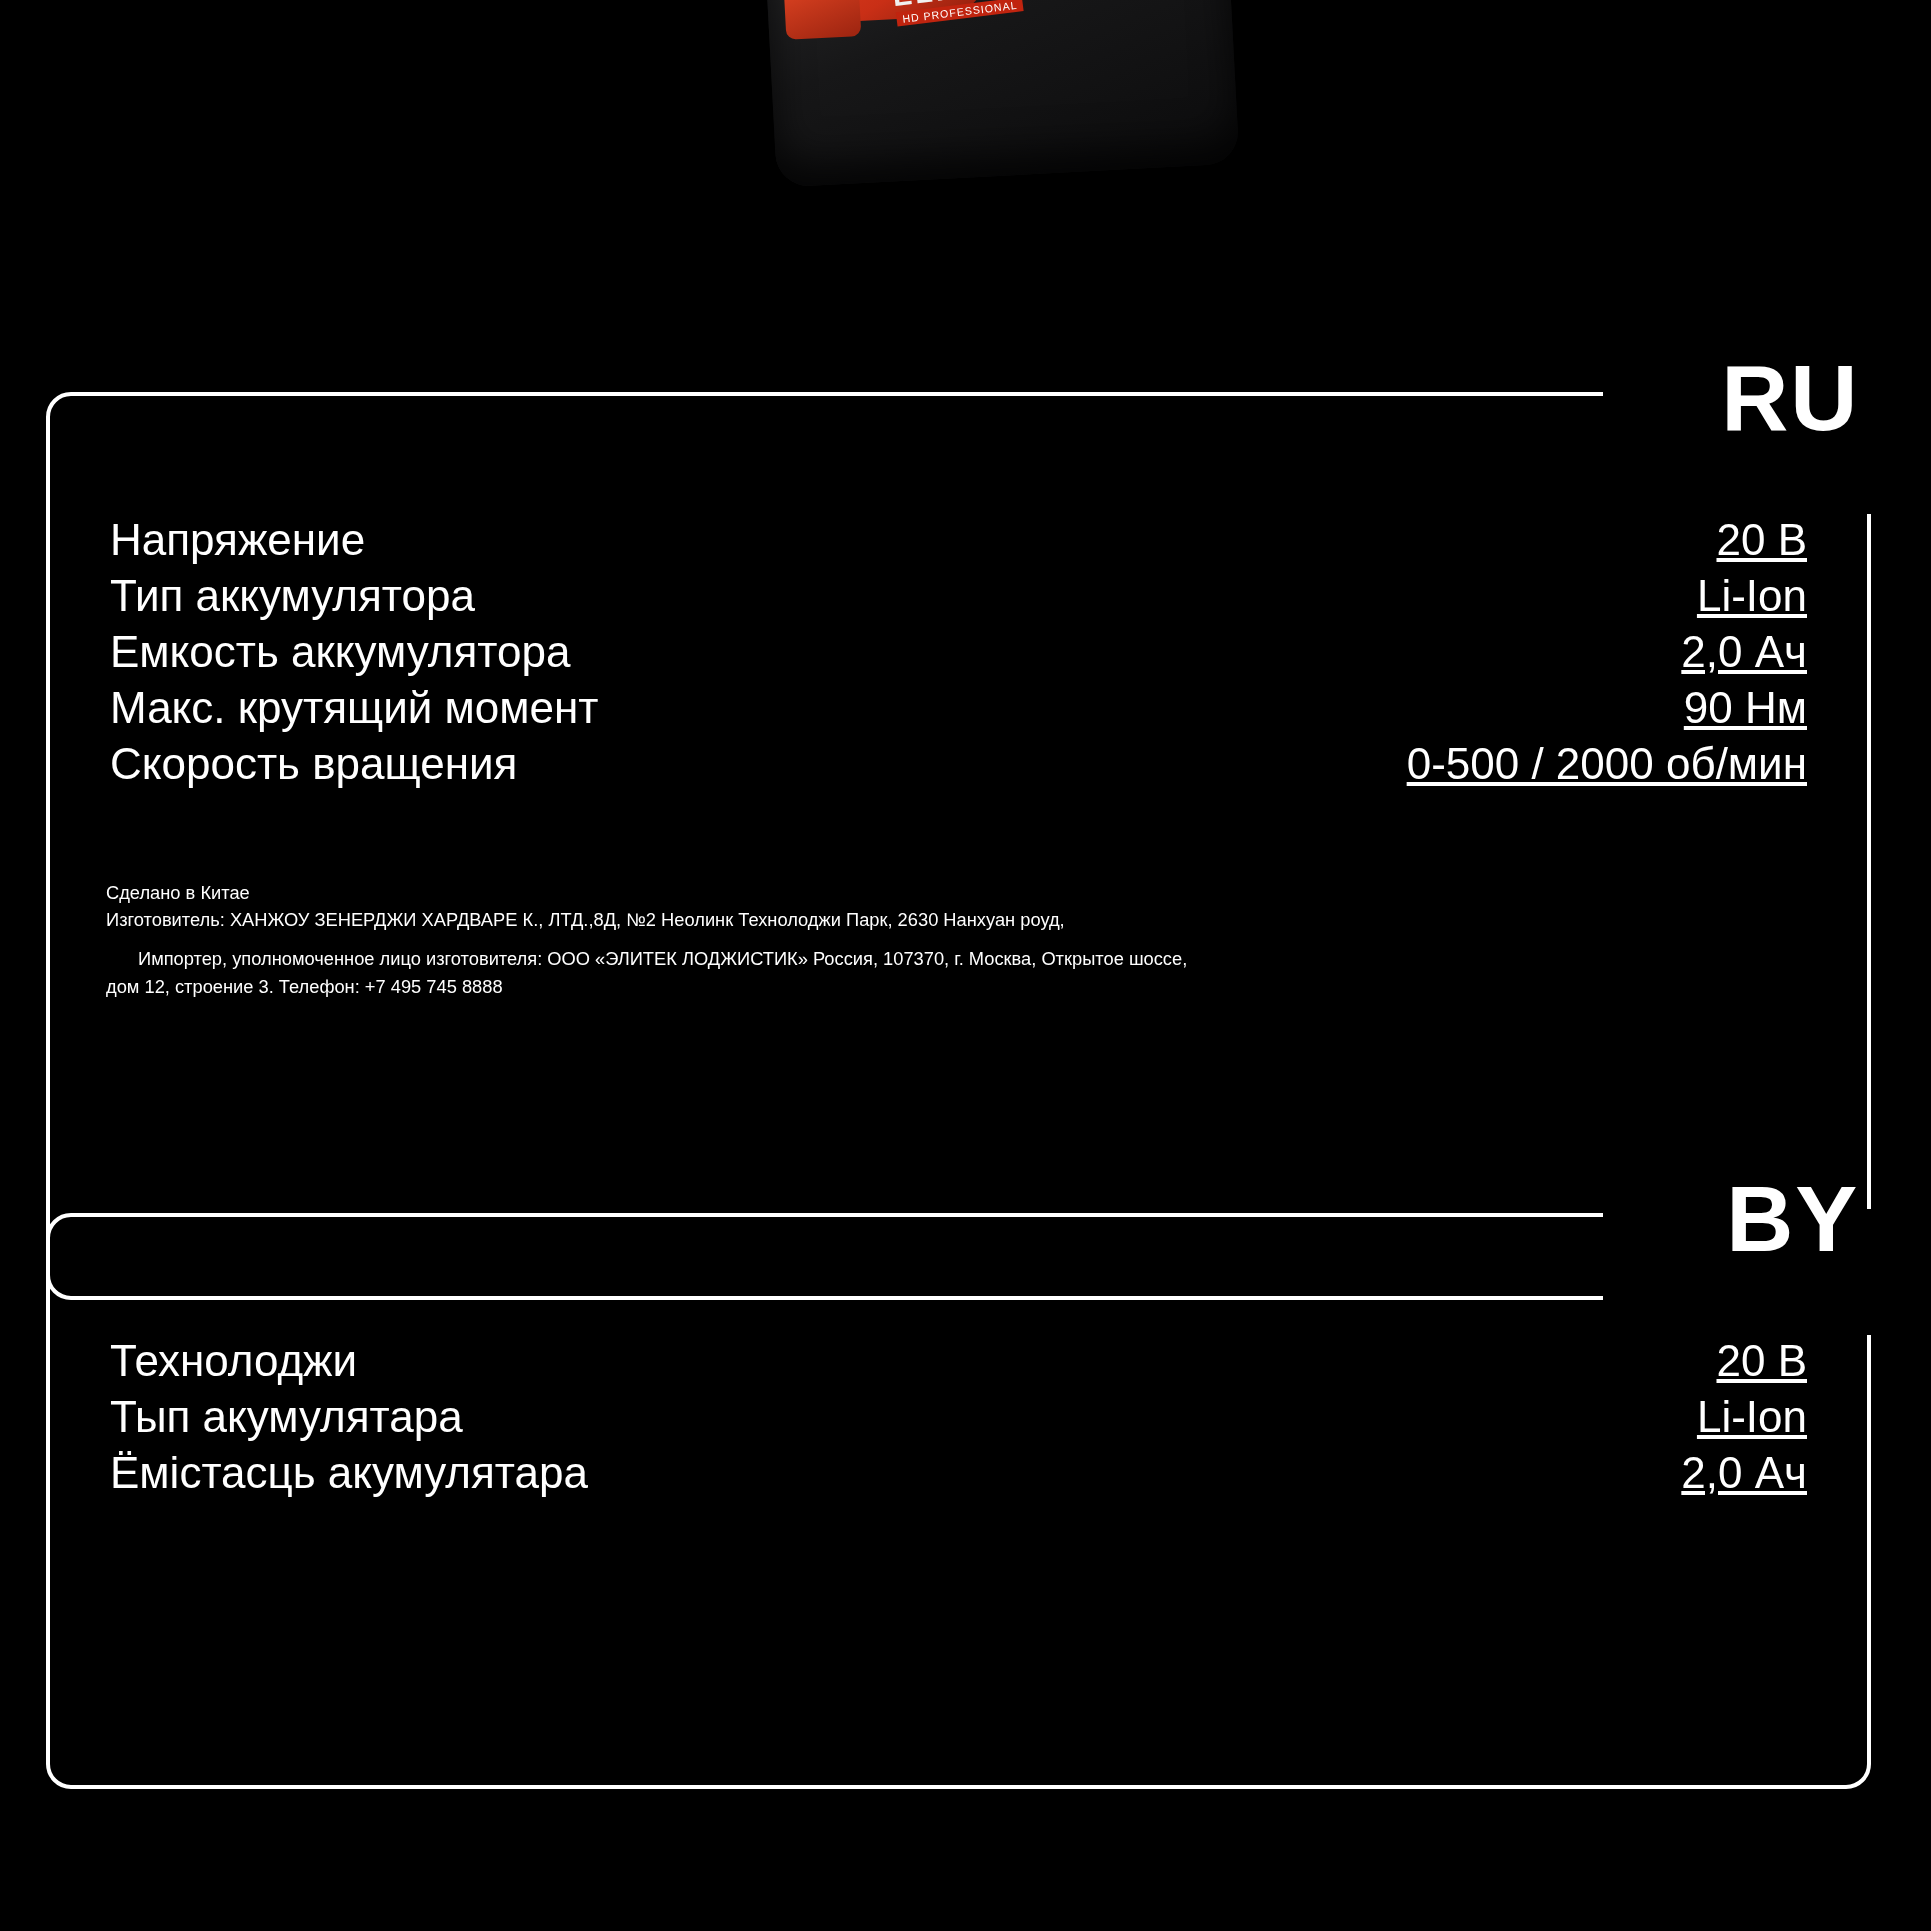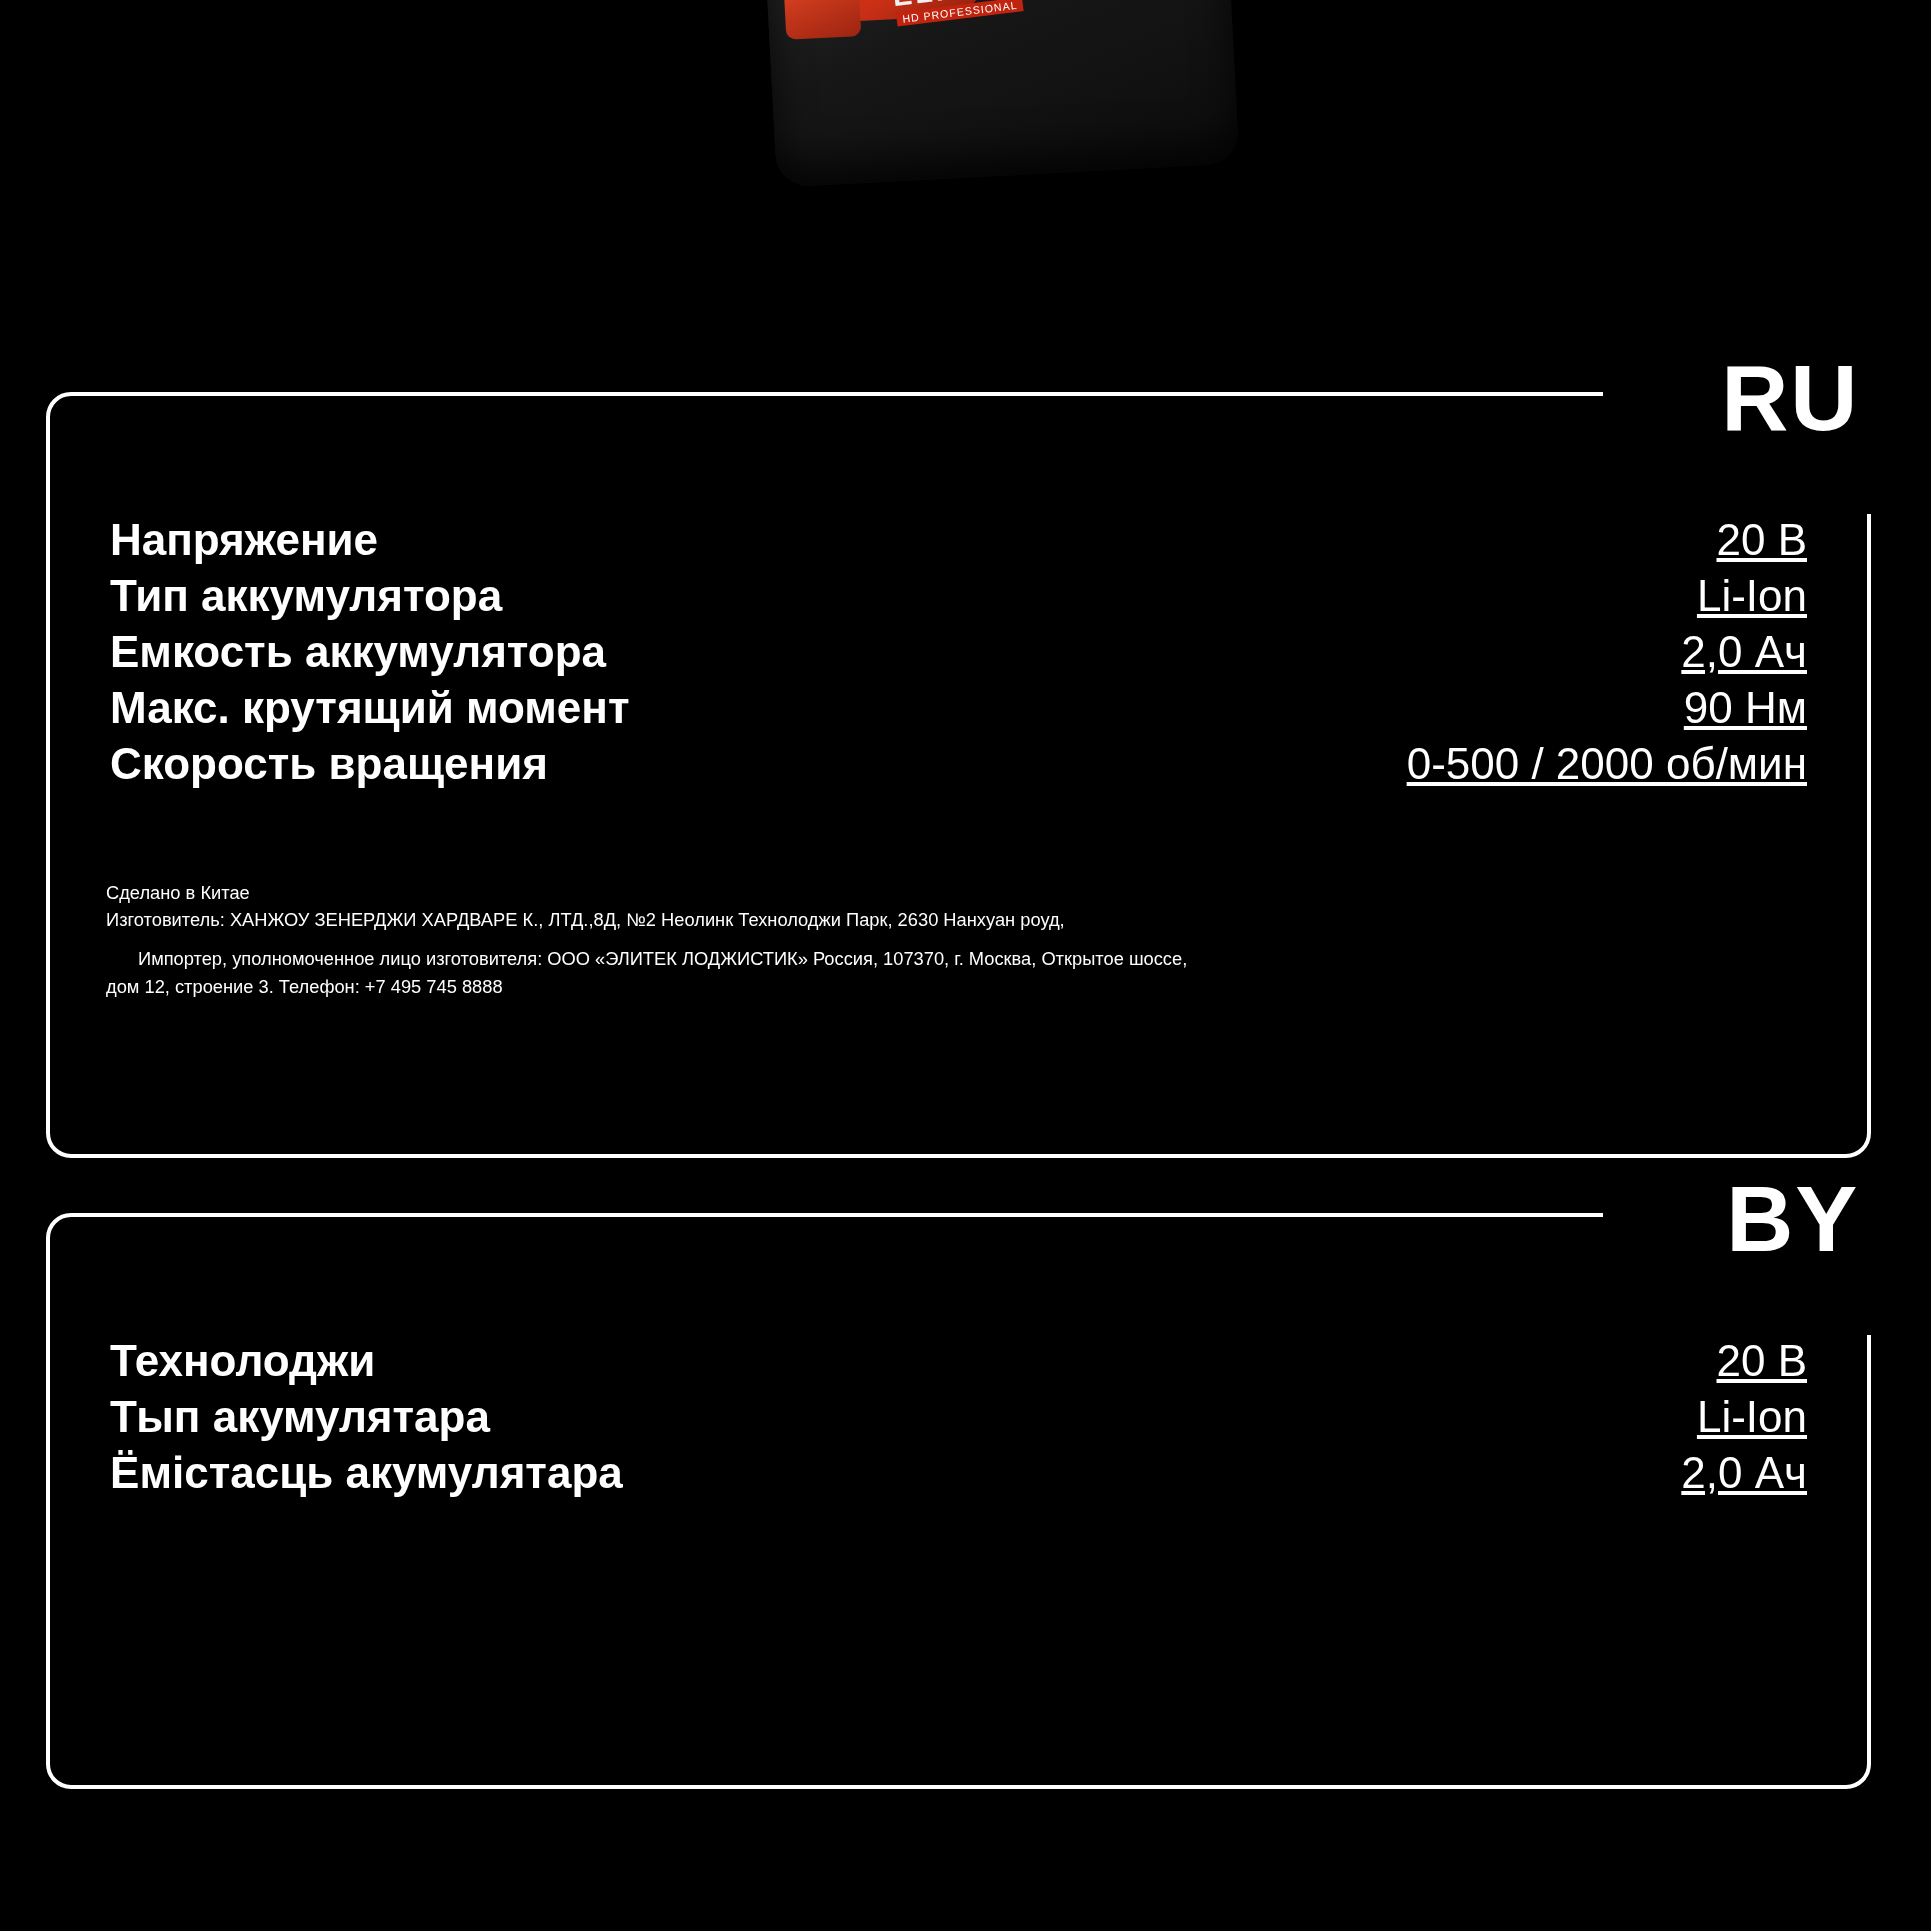--- a/index.html
+++ b/index.html
@@ -96,21 +96,21 @@
 
   
   .panel {
     position: absolute;
     left: 46px;
     width: 1825px;
     border: 4.8px solid #ffffff;
     border-radius: 25px;
     box-sizing: border-box;
   }
-  #panel-ru { top: 392px; height: 766px; }
+  #panel-ru { top: 392px; height: 908px; }
   #panel-by { top: 1213px; height: 576px; }
 
   
   .lang-notch {
     position: absolute;
     right: -5.8px;
     top: -7.7px;
     width: 270px;
     height: 126px;
     background: #000;
@@ -133,21 +133,21 @@
     top: 116px;
   }
   .spec-row {
     display: flex;
     justify-content: space-between;
     align-items: baseline;
     font-size: 44px;
     line-height: 1.27;
     white-space: nowrap;
   }
-  .spec-name { text-align: left; font-weight: bold; }
+  .spec-name { text-align: left; }
   .spec-value { text-align: center; padding-left: 29px; text-decoration: underline; }
 
   .legal {
     position: absolute;
     left: 56px;
     right: 60px;
     top: 483px;
     font-size: 18.3px;
     line-height: 1.5;
   }

